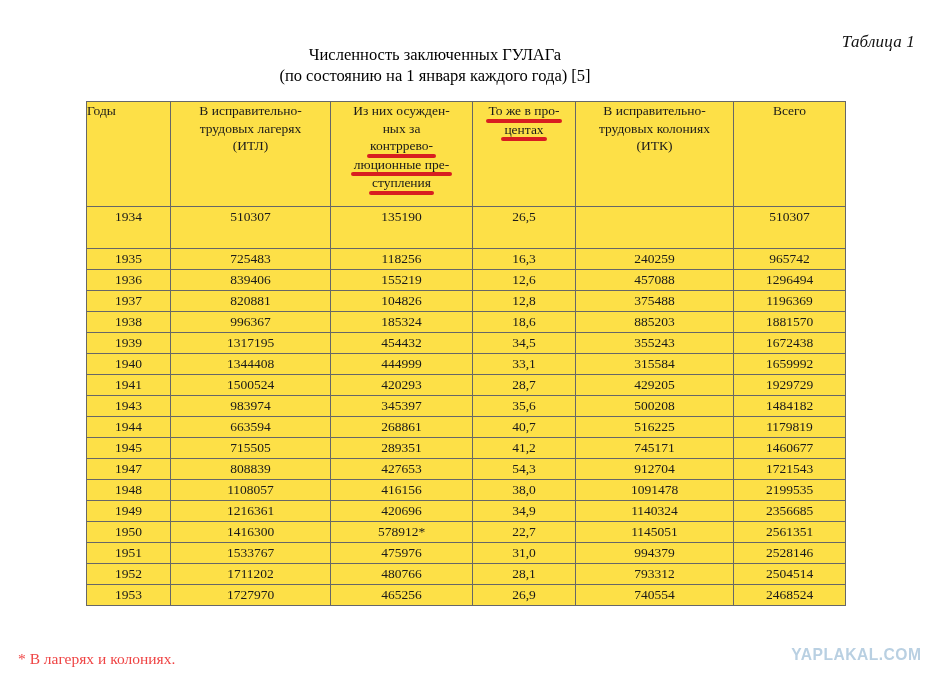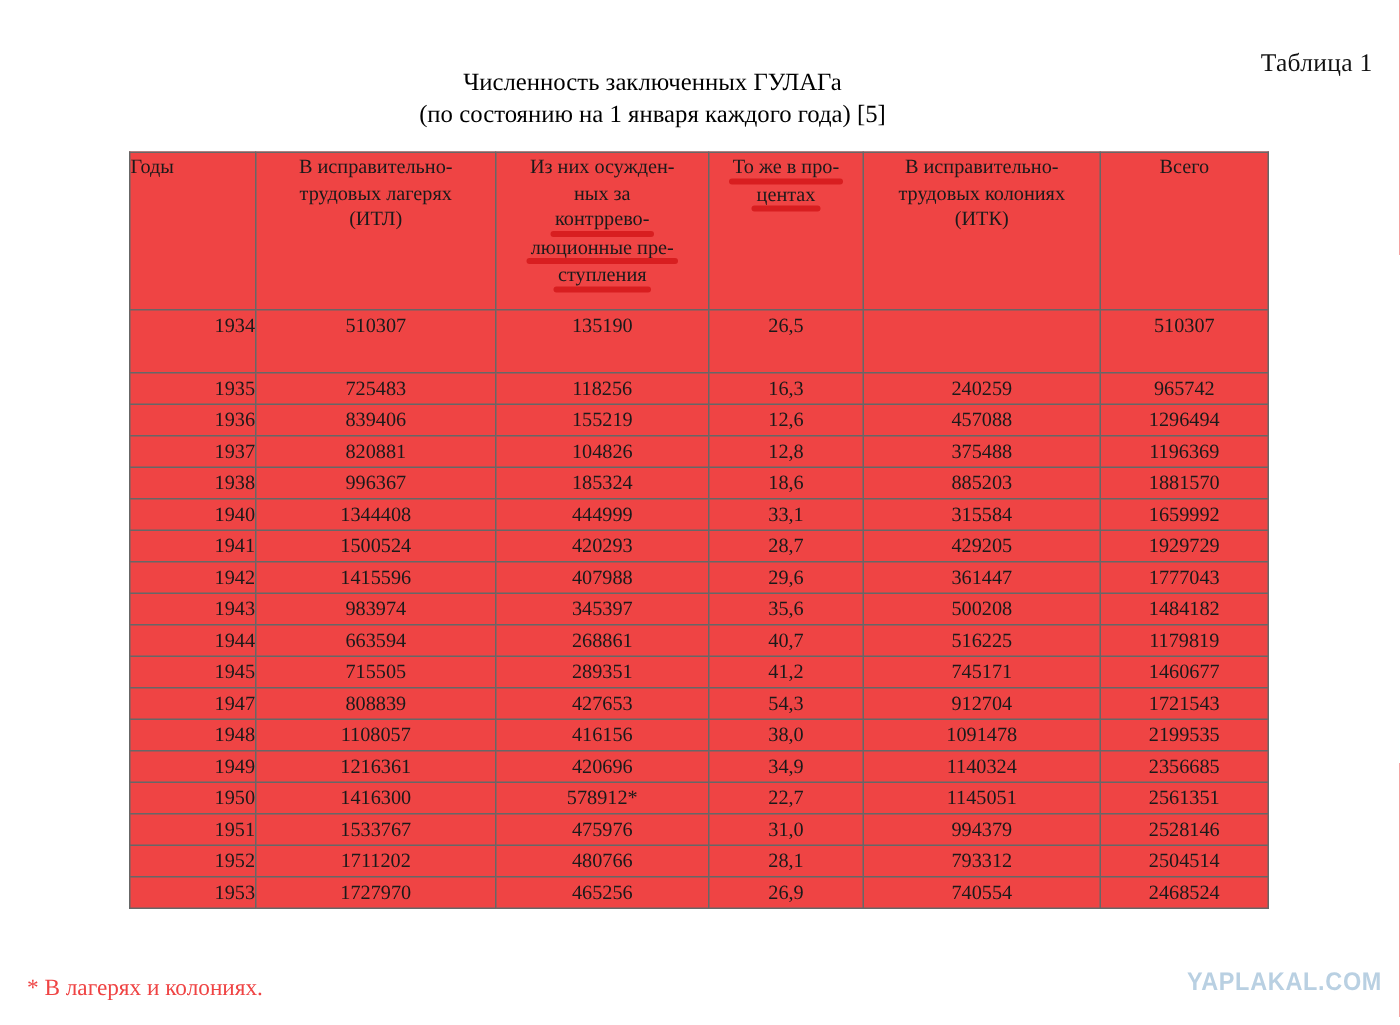--- a/index.html
+++ b/index.html
@@ -16,20 +16,21 @@
     position: relative;
     overflow: hidden;
   }
 
   
   #table-number {
     position: absolute;
     top: 32px;
     right: 18px;
     font-size: 17px;
+    font-style: italic;
     font-family: "Liberation Serif", "DejaVu Serif", serif;
     color: #111;
     letter-spacing: 0.2px;
   }
 
   
   #title-block {
     position: absolute;
     top: 44px;
     left: 0;
@@ -47,21 +48,21 @@
 
   
   #gulag-table {
     position: absolute;
     left: 86px;
     top: 101px;
     width: 759px;
     border-collapse: collapse;
     table-layout: fixed;
     font-size: 13px;
-    background: #ef4444;
+    background: #fde047;
     padding-left: 16px;
   }
   #gulag-table col.c-years   { width: 84px;  }
   #gulag-table col.c-itl     { width: 160px; }
   #gulag-table col.c-counter { width: 142px; }
   #gulag-table col.c-pct     { width: 103px; }
   #gulag-table col.c-itk     { width: 158px; }
   #gulag-table col.c-total   { width: 112px; }
 
   #gulag-table th,
@@ -108,21 +109,21 @@
 
   
   tbody td {
     height: 20px;
     line-height: 19px;
     font-size: 13.5px;
     text-align: center;
     vertical-align: middle;
   }
   tbody td.year {
-    text-align: right;
+    text-align: center;
     padding-left: 7px;
   }
   tbody tr.tall td {
     height: 41px;
     vertical-align: top;
     padding-top: 2px;
   }
 
   
   #footnote {
@@ -234,44 +235,44 @@
       </tr>
       <tr>
         <td class="year">1938</td>
         <td>996367</td>
         <td>185324</td>
         <td>18,6</td>
         <td>885203</td>
         <td>1881570</td>
       </tr>
       <tr>
+        <td class="year">1939</td>
+        <td>1317195</td>
+        <td>454432</td>
+        <td>34,5</td>
+        <td>355243</td>
+        <td>1672438</td>
+      </tr>
+      <tr>
         <td class="year">1940</td>
         <td>1344408</td>
         <td>444999</td>
         <td>33,1</td>
         <td>315584</td>
         <td>1659992</td>
       </tr>
       <tr>
         <td class="year">1941</td>
         <td>1500524</td>
         <td>420293</td>
         <td>28,7</td>
         <td>429205</td>
         <td>1929729</td>
       </tr>
       <tr>
-        <td class="year">1942</td>
-        <td>1415596</td>
-        <td>407988</td>
-        <td>29,6</td>
-        <td>361447</td>
-        <td>1777043</td>
-      </tr>
-      <tr>
         <td class="year">1943</td>
         <td>983974</td>
         <td>345397</td>
         <td>35,6</td>
         <td>500208</td>
         <td>1484182</td>
       </tr>
       <tr>
         <td class="year">1944</td>
         <td>663594</td>

